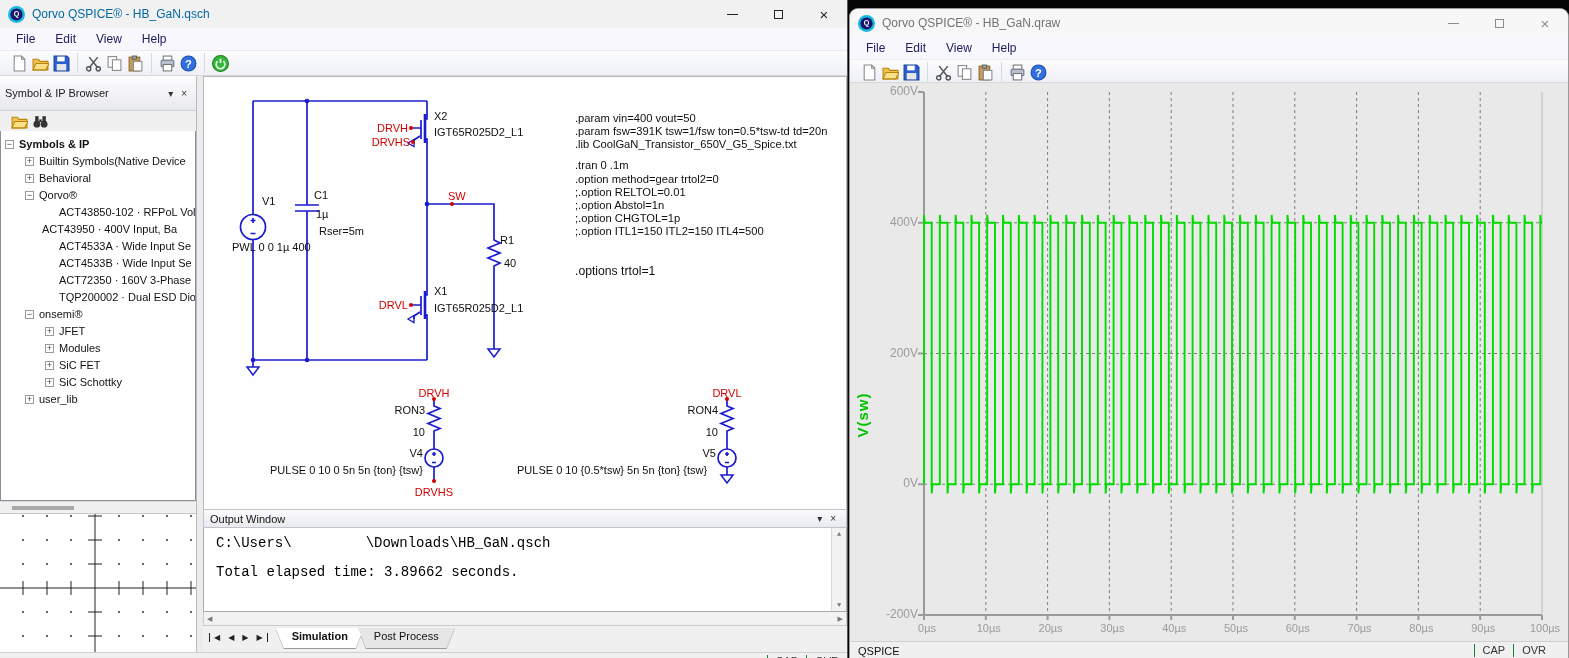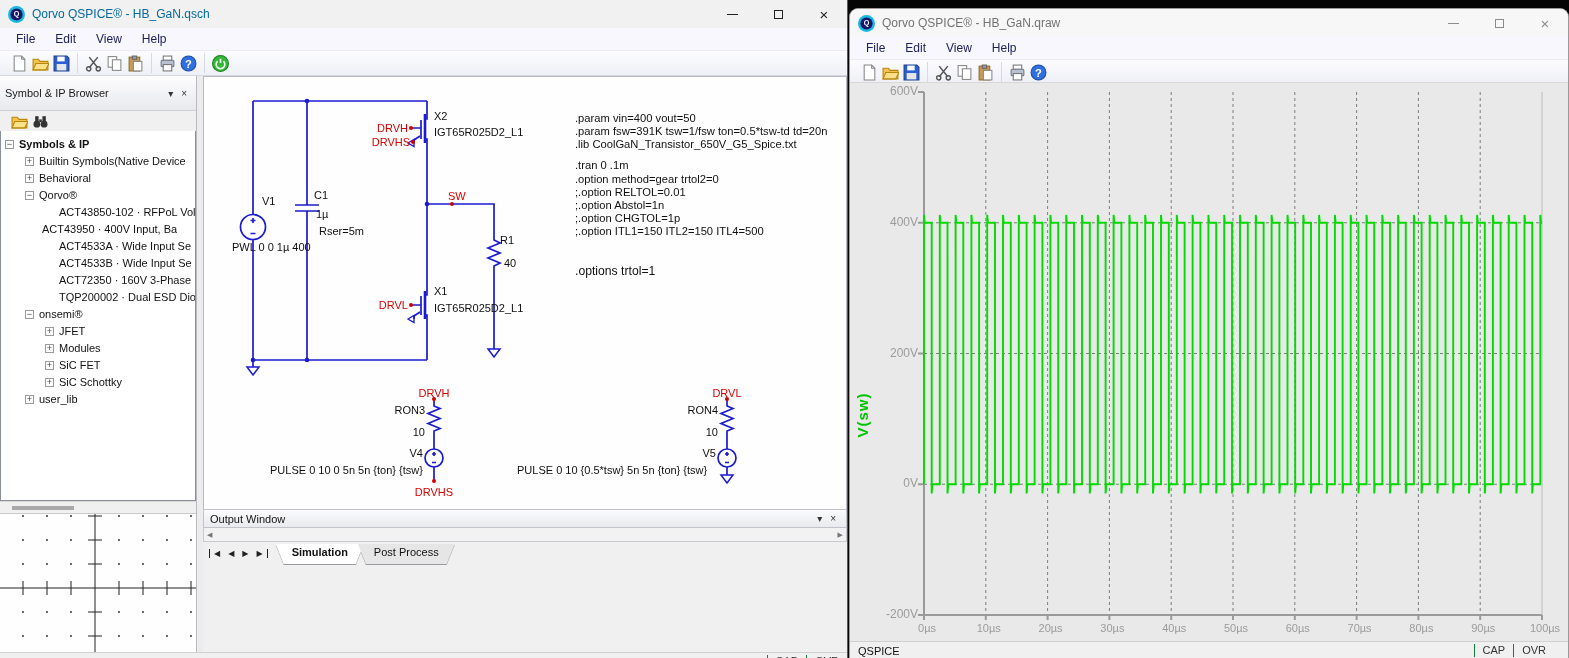--- a/index.html
+++ b/index.html
@@ -454,20 +454,28 @@
           <text class="sch-dir-big" x="371" y="198">.options trtol=1</text>
         </svg>
       </div>
 
       <div id="output-header">
         <span>Output Window</span>
         <span class="tb-spacer"></span>
         <span class="ph-btn">▾</span>
         <span class="ph-btn">×</span>
       </div>
+      <div id="output-body">
+        <div class="oline"><span>C:\Users\</span><span class="redact"></span><span>\Downloads\HB_GaN.qsch</span></div>
+        <div class="oline">Total elapsed time: 3.89662 seconds.</div>
+        <div class="vscroll">
+          <span>▲</span>
+          <span>▼</span>
+        </div>
+      </div>
       <div id="output-hscroll">
         <span>◀</span>
         <span>▶</span>
       </div>
 
       <div id="tabbar">
         <span class="tabnav">
           <span class="bar-l">◀</span>
           <span>◀</span>
           <span>▶</span>

